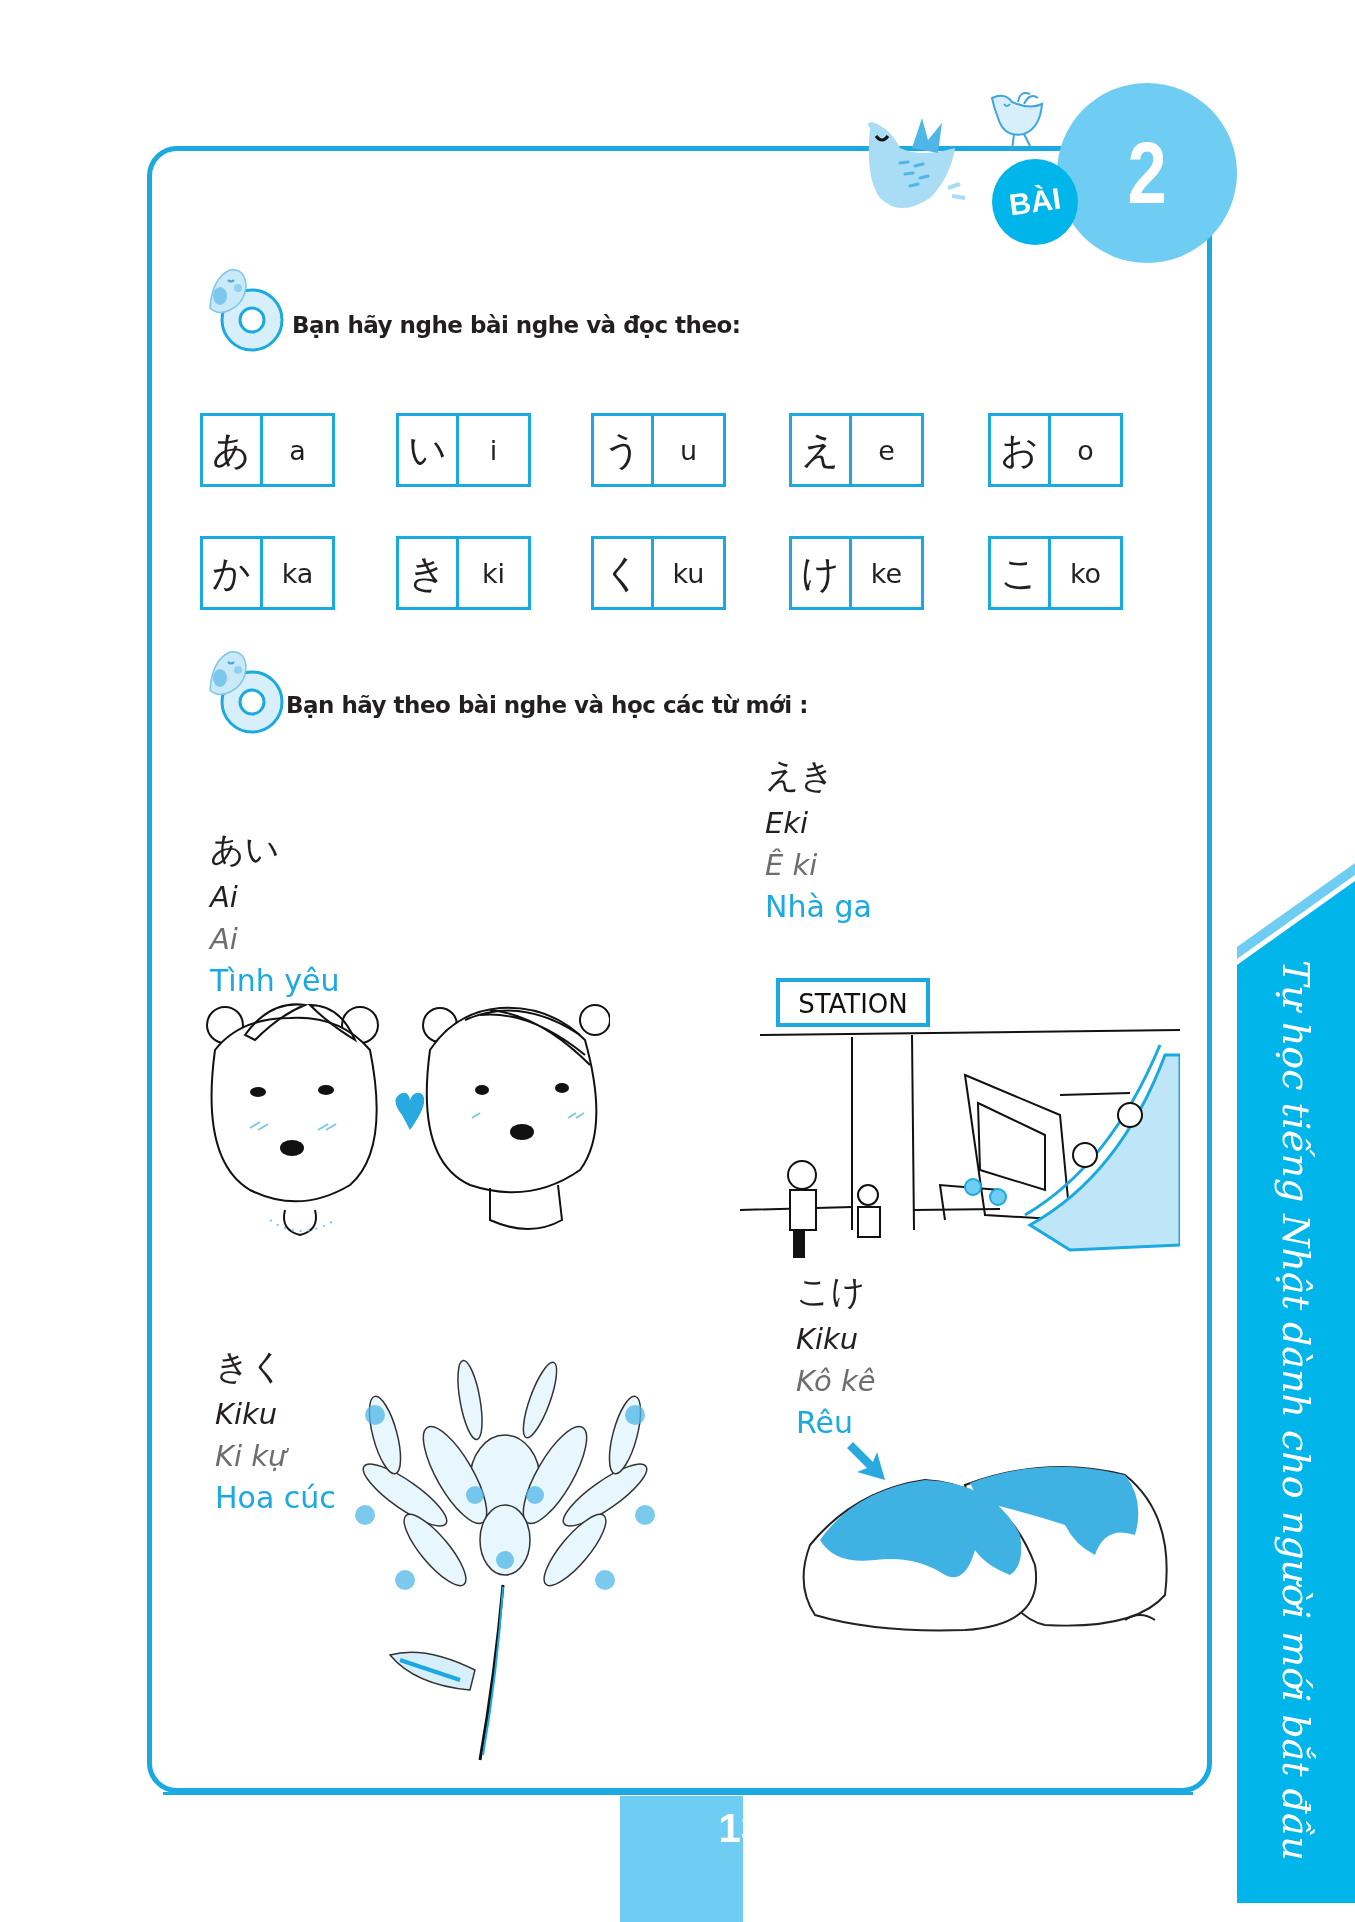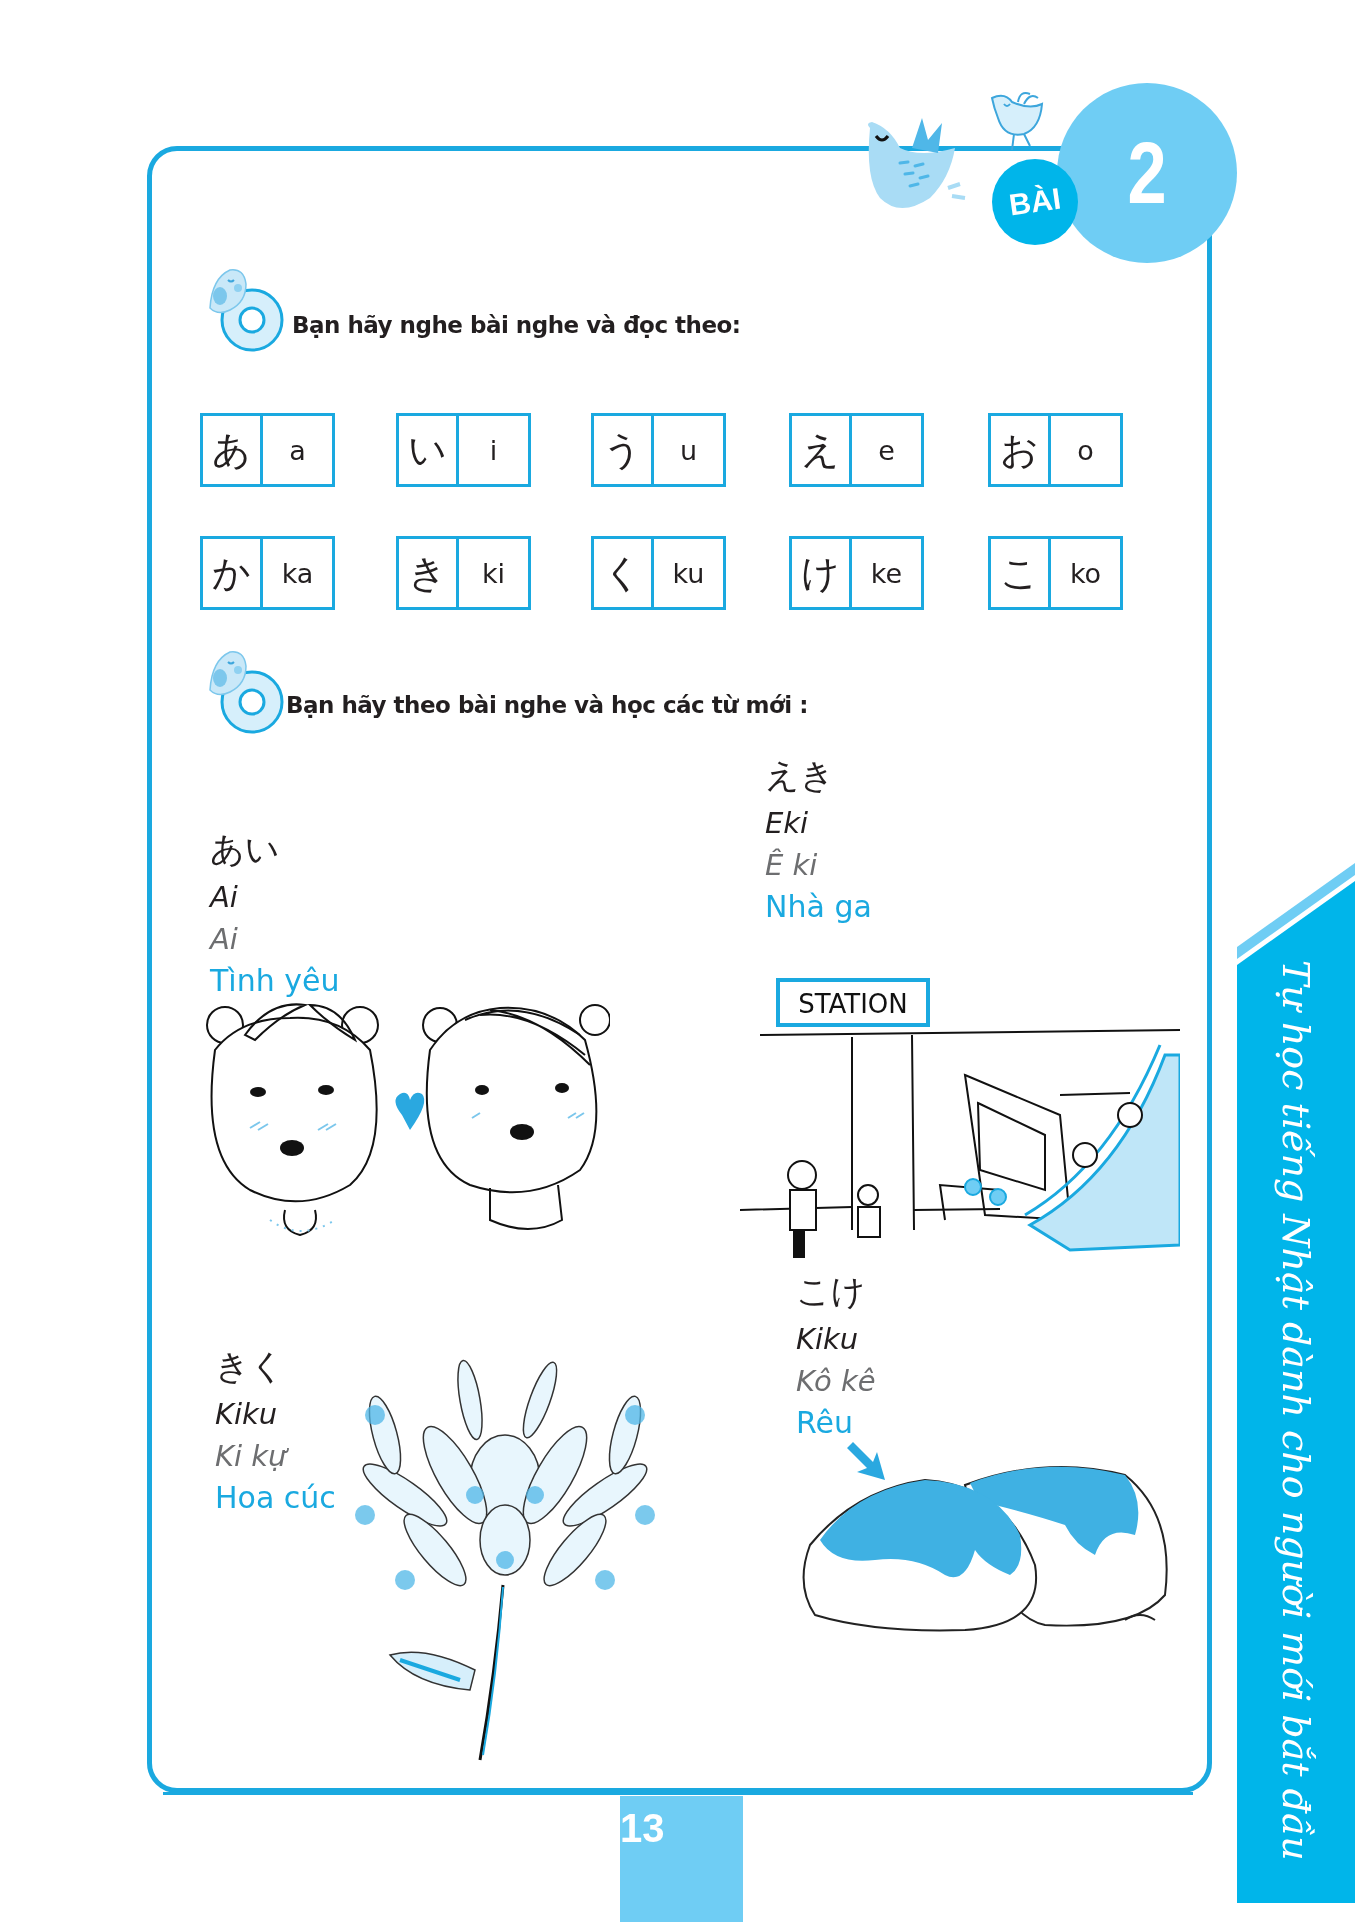--- a/index.html
+++ b/index.html
@@ -44,21 +44,21 @@
   .vocab .mean { font-size:30px; color:#1aa9e0; }
 
   
   .side-tab { position:absolute; left:1237px; top:855px; width:118px; height:1048px; }
   .side-text { position:absolute; left:1237px; top:960px; width:118px; height:840px; }
   .side-text span { position:absolute; left:59px; top:0; transform-origin:0 0; transform:rotate(90deg) translateY(-50%);
                     white-space:nowrap; color:#fff; font-family:"DejaVu Serif", serif; font-style:italic; font-size:38px; }
 
   
   .page-tab { position:absolute; left:620px; top:1796px; width:123px; height:126px; background:#6fcdf4; }
-  .page-num { position:absolute; left:620px; top:1806px; width:143px; text-align:left; color:#fff;
+  .page-num { position:absolute; left:620px; top:1806px; width:143px; text-align:right; color:#fff;
               font-family:"Liberation Sans", sans-serif; font-weight:bold; font-size:40px; }
 </style>
 </head>
 <body>
 
 <div class="frame"></div>
 <div class="footer-line"></div>
 
 <svg class="abs" style="left:860px;top:118px" width="115" height="100" viewBox="0 0 115 100">
   <path d="M10 10 Q5 5 12 4 Q30 10 40 30 Q60 40 95 30 Q90 60 70 80 Q40 100 20 80 Q5 60 10 10Z" fill="#a9dcf5"></path>

